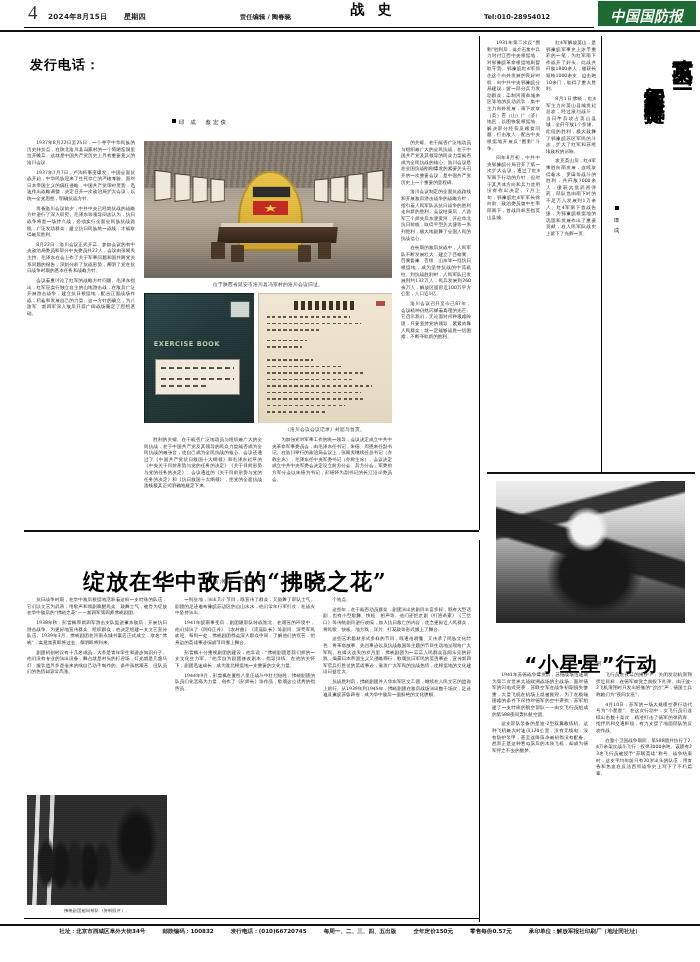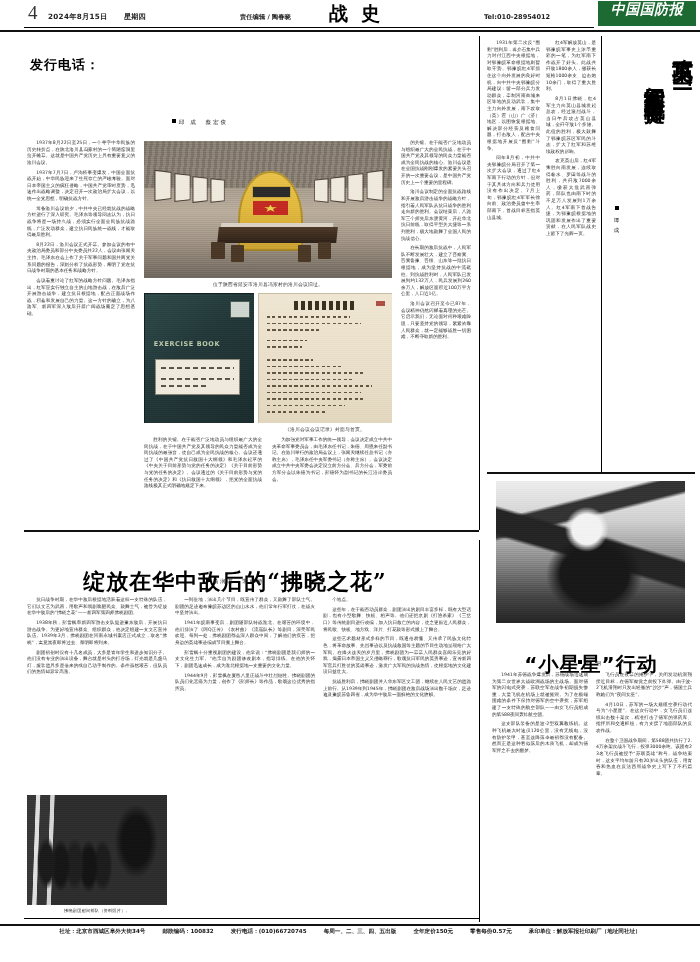--- a/index.html
+++ b/index.html
@@ -27,33 +27,33 @@
   }
   .folio-weekday{
     position:absolute;left:124px;top:12px;
     font-size:7.2px;font-family:"DejaVu Sans",sans-serif;color:#222;font-weight:700;white-space:nowrap;
   }
   .editor{
     position:absolute;left:240px;top:13px;
     font-size:6.3px;font-family:"DejaVu Sans",sans-serif;color:#222;font-weight:700;white-space:nowrap;
   }
   .section-title{
-    position:absolute;left:316px;top:1px;width:110px;text-align:left;
-    font-size:19px;font-weight:700;letter-spacing:13px;
+    position:absolute;left:316px;top:1px;width:110px;text-align:center;
+    font-size:14px;font-weight:700;letter-spacing:13px;
     font-family:"DejaVu Sans","Liberation Sans",sans-serif;color:#000;
     text-indent:13px;
   }
   .tel{
     position:absolute;left:484px;top:13px;
     font-size:6.6px;font-family:"DejaVu Sans",sans-serif;color:#222;white-space:nowrap;font-weight:700;
   }
   .brandbox{
     position:absolute;left:598px;top:1px;width:98px;height:25px;
     background:#1d6b33;border:0;
-    display:flex;align-items:flex-start;justify-content:center;
+    display:flex;align-items:flex-end;justify-content:center;
   }
   .brandbox span{
     color:#fff;font-size:14px;font-weight:700;letter-spacing:.5px;
     font-family:"DejaVu Serif",serif;font-style:italic;
     transform:scaleY(1.05);
   }
   .rule-top{position:absolute;left:24px;top:27px;width:570px;height:1px;background:#000;}
   .rule-top2{position:absolute;left:0;top:30px;width:700px;height:2px;background:#111;}
 
   

